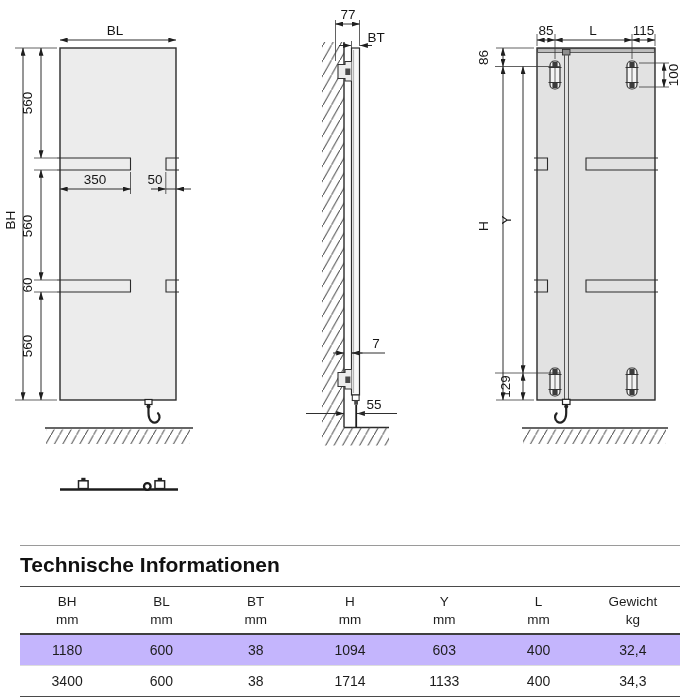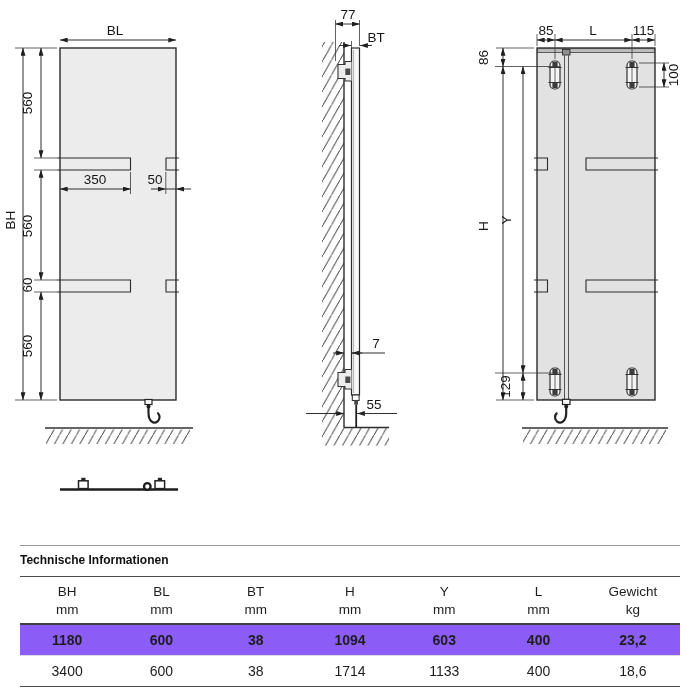--- a/index.html
+++ b/index.html
@@ -4,26 +4,26 @@
 <style>
   html,body{margin:0;padding:0;background:#fff;}
   body{width:700px;height:700px;position:relative;font-family:"Liberation Sans",sans-serif;}
   svg{display:block;}
   .obj{fill:none;stroke:#2b2b2b;stroke-width:1.4;}
   .thin{fill:none;stroke:#2b2b2b;stroke-width:1.1;}
   .dim{fill:none;stroke:#2f2f2f;stroke-width:1;}
   .ext{fill:none;stroke:#3a3a3a;stroke-width:0.8;}
   .lbl{font-family:"Liberation Sans",sans-serif;font-size:13.5px;fill:#161616;}
   .tech{position:absolute;left:20px;top:545px;width:660px;border-top:1px solid #9a9a9a;}
-  .tech h2{margin:0;padding:7px 0 9px;font-size:12px;font-weight:700;color:#111;}
+  .tech h2{margin:0;padding:7px 0 9px;font-size:21px;font-weight:700;color:#111;}
   .tech table{width:100%;border-collapse:collapse;border-top:1px solid #4a4a4a;
     border-bottom:1px solid #4a4a4a;color:#1d1d1d;table-layout:fixed;}
   .tech th{font-weight:400;font-size:13.5px;padding:6px 0 5px;border-bottom:2px solid #3f3f3f;line-height:1.3;}
   .tech td{text-align:center;font-size:14px;padding:7px 0;}
-  .tech tbody tr.shade{background:#8b5cf6;border-bottom:1px solid #dddddd;font-weight:bold;}
+  .tech tbody tr.shade{background:#c4b5fd;border-bottom:1px solid #dddddd;}
 </style>
 </head>
 <body>
 
 <svg width="700" height="535" viewBox="0 0 700 535">
   <defs>
     <marker id="arr" viewBox="0 0 8 5" markerWidth="8" markerHeight="5" refX="7.7" refY="2.5" orient="auto-start-reverse" markerUnits="userSpaceOnUse">
       <path d="M0,0 L8,2.5 L0,5 Z" fill="#1f1f1f"></path>
     </marker>
     <pattern id="hatch" width="8.5" height="15" patternUnits="userSpaceOnUse">
@@ -240,26 +240,26 @@
       </tr>
     </thead>
     <tbody>
       <tr class="shade">
         <td>1180</td>
         <td>600</td>
         <td>38</td>
         <td>1094</td>
         <td>603</td>
         <td>400</td>
-        <td>23,2</td>
+        <td>32,4</td>
       </tr>
       <tr>
         <td>3400</td>
         <td>600</td>
         <td>38</td>
         <td>1714</td>
         <td>1133</td>
         <td>400</td>
-        <td>18,6</td>
+        <td>34,3</td>
       </tr>
     </tbody>
   </table>
 </div>
 
 </body></html>

